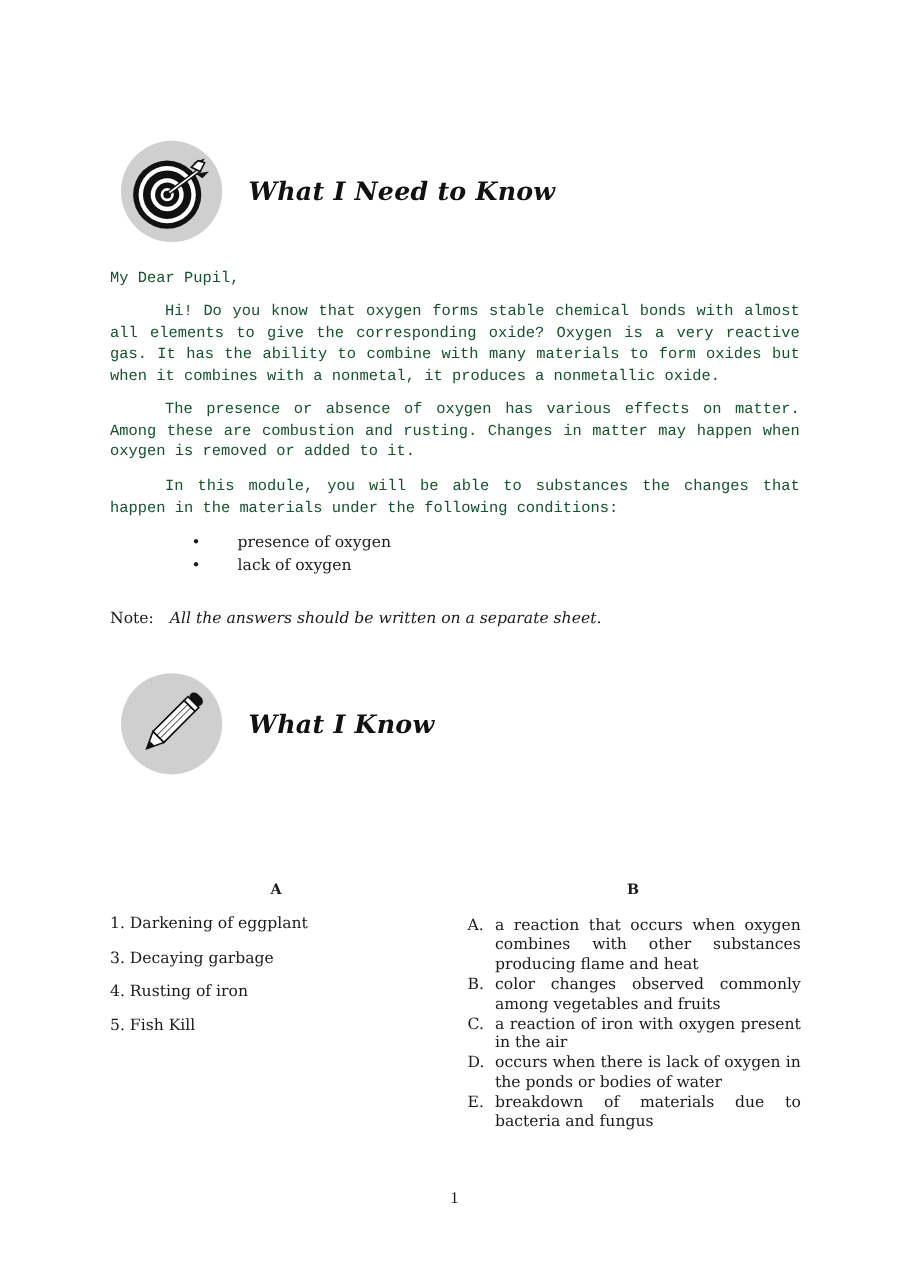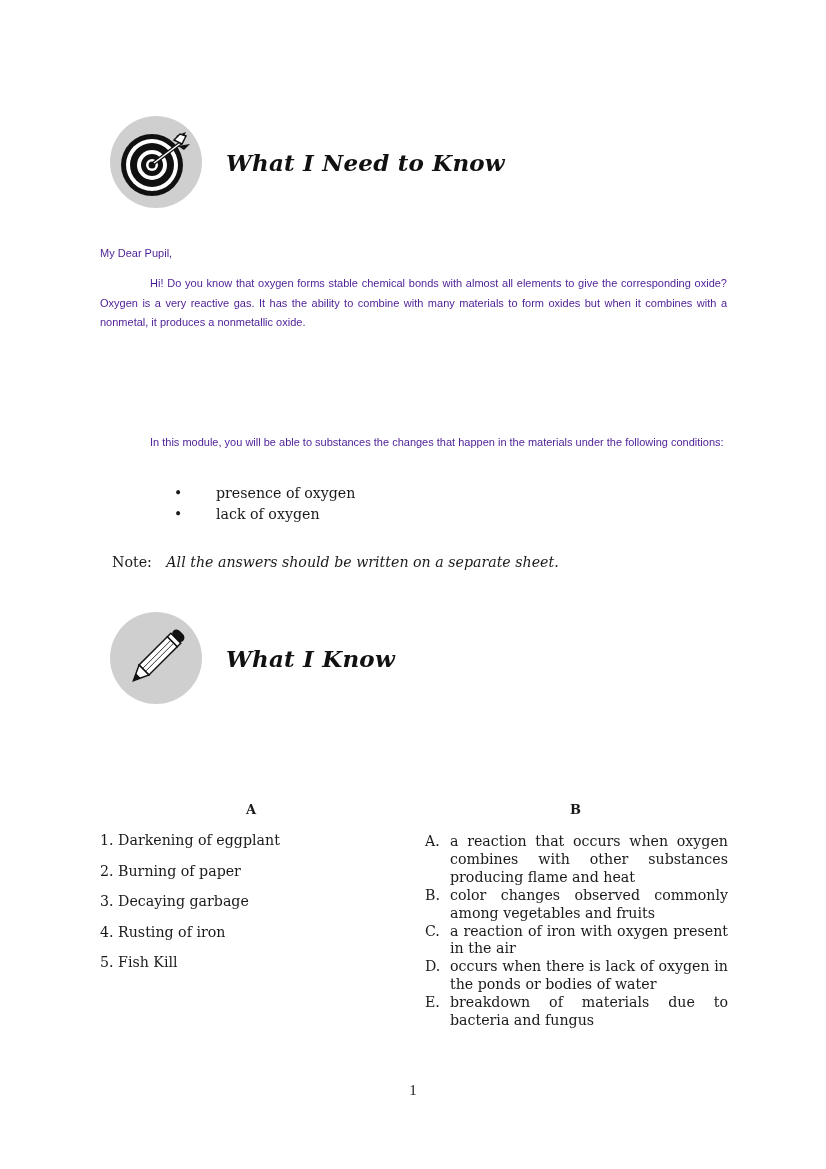--- a/index.html
+++ b/index.html
@@ -43,25 +43,25 @@
       font-weight: bold;
       font-style: italic;
       font-size: 23px;
       letter-spacing: 0.2px;
       color: #111;
     }
     .text-block {
       position: absolute;
       left: 100px;
       width: 627px;
-      font-family: Liberation Sans, sans-serif;
-      font-size: 11px;
+      font-family: Liberation Mono, monospace;
+      font-size: 14px;
       line-height: 19.6px;
       text-align: justify;
-      color: #4c1d95;
+      color: #14532d;
     }
     .para-indent { text-indent: 50px; }
     .bullets {
       position: absolute;
       left: 172px;
       font-family: "DejaVu Serif", serif;
       font-size: 14.2px;
       line-height: 20.5px;
       margin: 0;
       padding: 0;
@@ -77,21 +77,21 @@
       font-size: 14px;
       padding-left: 2px;
     }
     .note {
       position: absolute;
       left: 100px;
       top: 554px;
       font-family: "DejaVu Serif", serif;
       font-size: 14.2px;
     }
-    .note .label { margin-right: 10px; margin-left: 12px; }
+    .note .label { margin-right: 10px; }
     .note .italic { font-style: italic; }
     .directions {
       position: absolute;
       left: 100px;
       top: 740px;
       font-family: "Liberation Serif", serif;
       font-size: 15.6px;
     }
     .col-head {
       position: absolute;
@@ -153,21 +153,21 @@
       font-size: 14px;
       color: #c4c4c4;
       letter-spacing: 0.5px;
     }
   </style>
 </head>
 <body>
 
 <div class="page">
 
-  <div class="section-header" style="top:116px;">
+  <div class="section-header" style="top:128px;">
     <div class="icon-circle">
       <svg width="80" height="80" viewBox="0 0 80 80">
         <circle cx="36" cy="43" r="31" fill="#111"></circle>
         <circle cx="36" cy="43" r="26" fill="#fff"></circle>
         <circle cx="36" cy="43" r="22" fill="#111"></circle>
         <circle cx="36" cy="43" r="15" fill="#fff"></circle>
         <circle cx="36" cy="43" r="11" fill="#111"></circle>
         <circle cx="36" cy="43" r="6" fill="#fff"></circle>
         <circle cx="36" cy="43" r="3.5" fill="#111"></circle>
         <line x1="38" y1="41" x2="66" y2="20" stroke="#111" stroke-width="4"></line>
@@ -177,20 +177,21 @@
         <path d="M58 18 L64 12 L70 14 L66 22 Z" fill="#fff" stroke="#111" stroke-width="1.5"></path>
       </svg>
     </div>
     <div class="section-title">What I Need to Know</div>
   </div>
 
   <div class="text-block" style="top:244px;">My Dear Pupil,</div>
 
   <div class="text-block para-indent" style="top:274px;">Hi! Do you know that oxygen forms stable chemical bonds with almost all elements to give the corresponding oxide? Oxygen is a very reactive gas. It has the ability to combine with many materials to form oxides but when it combines with a nonmetal, it produces a nonmetallic oxide.</div>
 
+  <div class="text-block para-indent" style="top:363px;">The presence or absence of oxygen has various effects on matter. Among these are combustion and rusting. Changes in matter may happen when oxygen is removed or added to it.</div>
 
   <div class="text-block para-indent" style="top:433px;">In this module, you will be able to substances the changes that happen in the materials under the following conditions:</div>
 
   <ul class="bullets" style="top:483px;">
     <li>
       <span class="dot">•</span>
       <span>presence of oxygen</span>
     </li>
     <li>
       <span class="dot">•</span>
@@ -219,21 +220,20 @@
     </div>
     <div class="section-title">What I Know</div>
   </div>
 
 
   <div class="col-head" style="left:246px;">A</div>
   <div class="col-head" style="left:570px;">B</div>
 
   <ul class="col-a">
     <li>1. Darkening of eggplant</li>
-    <li>2. Burning of paper</li>
     <li>3. Decaying garbage</li>
     <li>4. Rusting of iron</li>
     <li>5. Fish Kill</li>
   </ul>
 
   <ul class="col-b">
     <li>
       <span class="letter">A.</span>
       <span class="desc">a reaction that occurs when oxygen combines with other substances producing flame and heat</span>
     </li>

